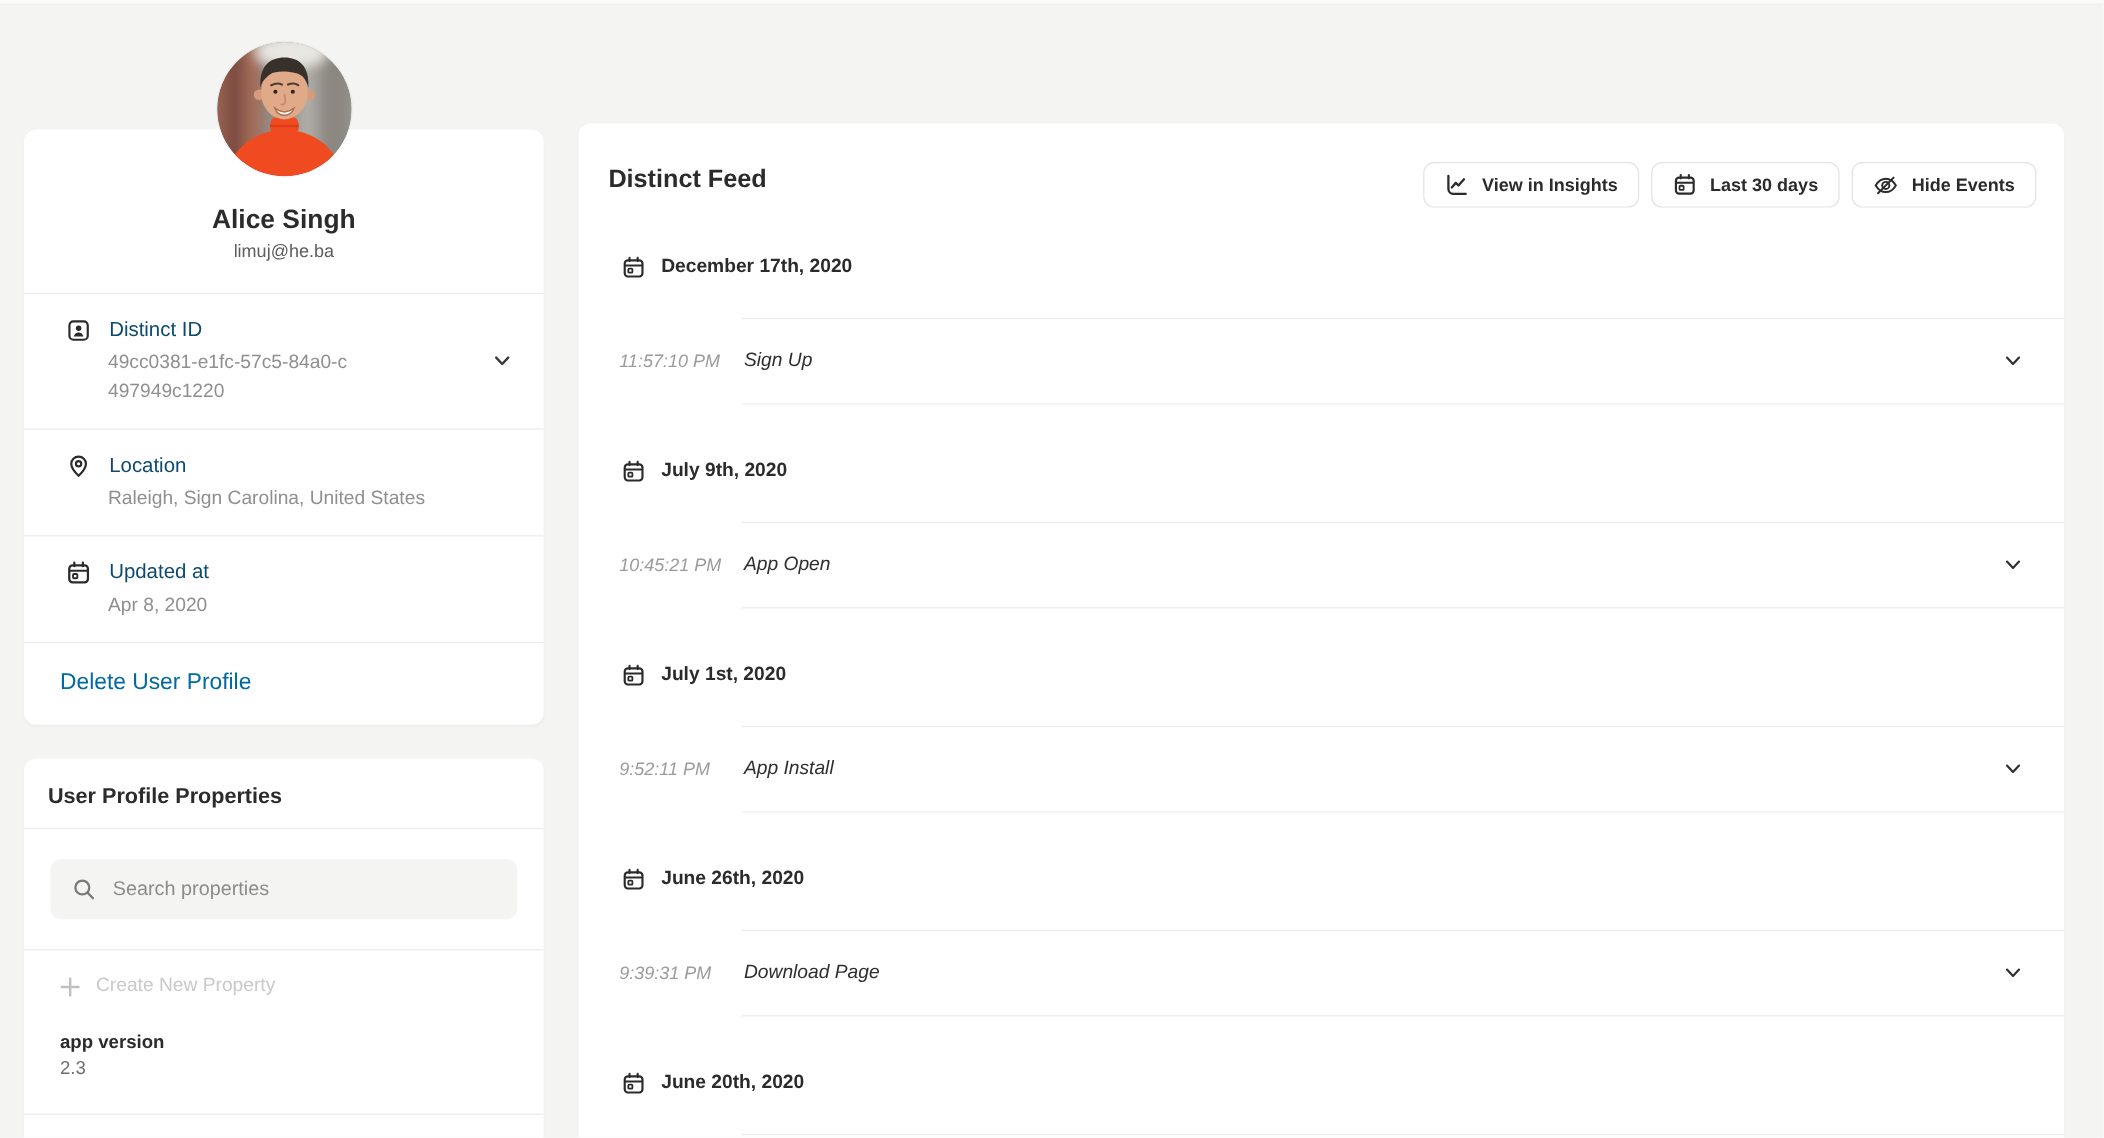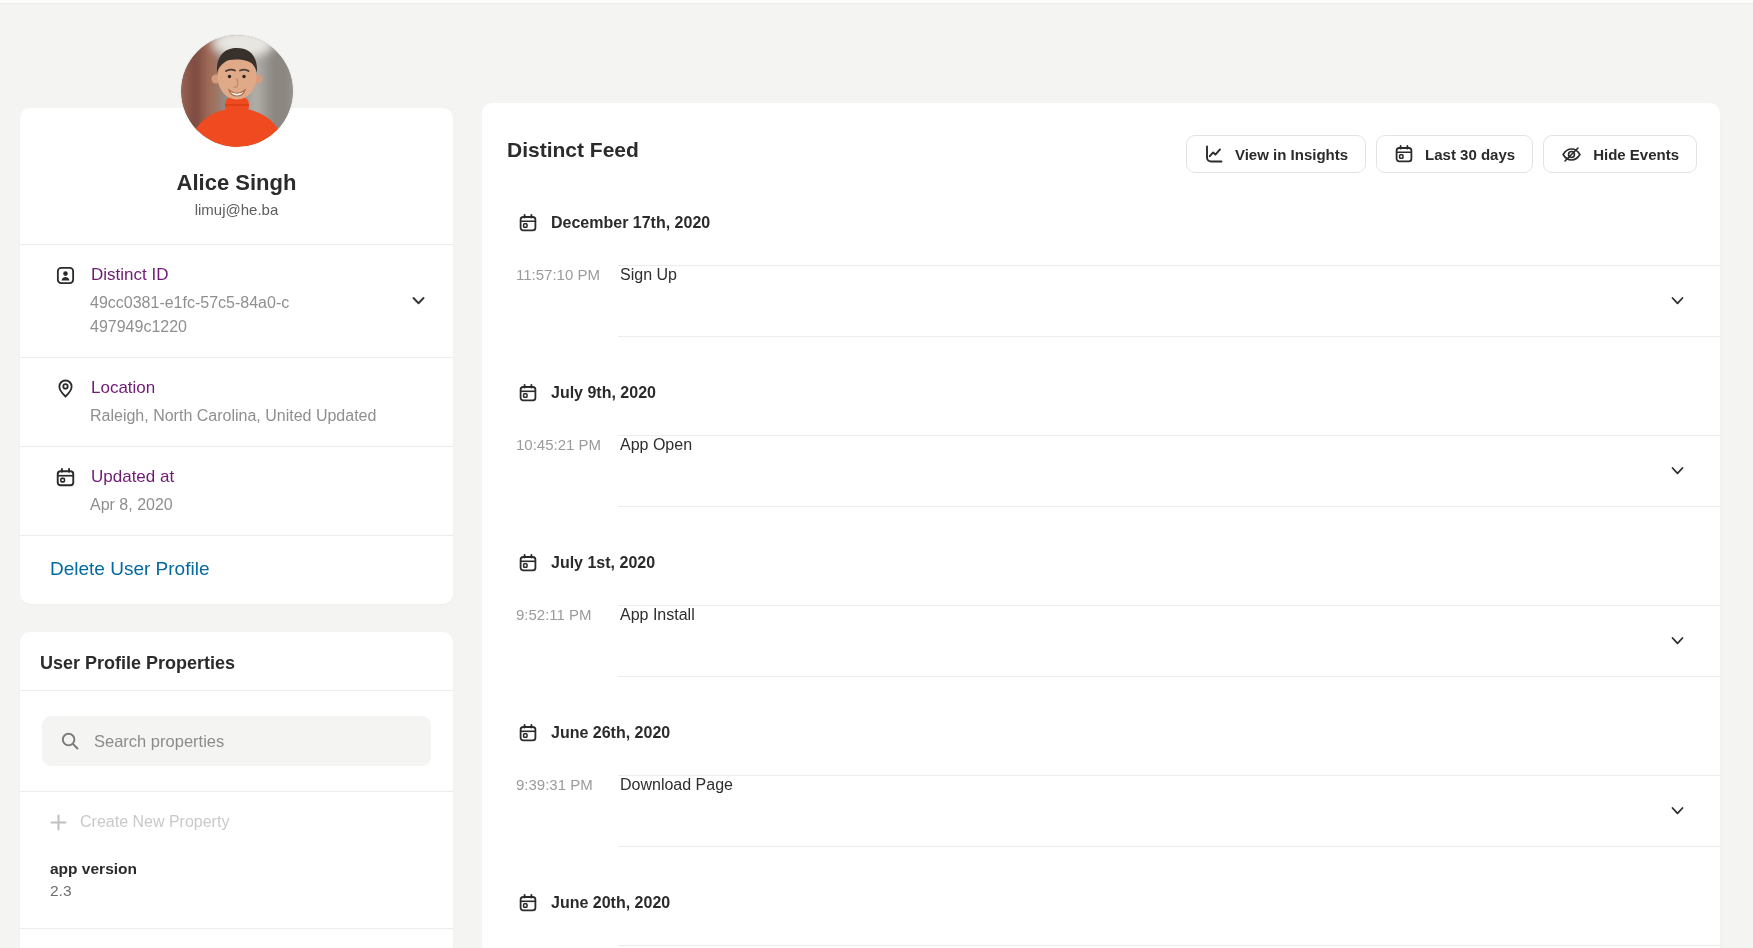--- a/index.html
+++ b/index.html
@@ -16,21 +16,21 @@
     box-shadow:0 0 0 1px rgba(0,0,0,0.04); }
   .card { background:#ffffff; border-radius:10px; box-shadow:0 1px 2px rgba(0,0,0,0.03); }
   .profile-card { margin-top:104px; overflow:hidden; }
   .profile-head { padding:62px 20px 25px; text-align:center; }
   .profile-name { font-size:22px; font-weight:bold; color:#2b2b2b; line-height:26px; }
   .profile-email { margin-top:5px; font-size:15px; color:#5d5d5d; line-height:18px; }
   .hdiv { border-top:1px solid #ececec; }
   .info-row { position:relative; padding:18px 56px 18px 35px; }
   .row-head { display:flex; align-items:center; gap:15px; height:24px; color:#2b2b2b; }
   .row-head svg { flex-shrink:0; }
-  .row-label { font-size:17px; color:#701a75; }
+  .row-label { font-size:17px; color:#0c4a6e; }
   .row-value { margin-left:35px; margin-top:4px; font-size:16px; line-height:24px; color:#8f8f8f; }
   .row-value.wrap-id { width:204px; word-break:break-all; }
   .row-chevron { position:absolute; right:28px; top:50%; transform:translateY(-50%);
     color:#3a3a3a; cursor:pointer; line-height:0; }
   .delete-row { padding:22px 20px 24px 30px; font-size:19px; color:#0369a1; cursor:default; }
 
   .props-card { margin-top:28px; overflow:hidden; min-height:320px; }
   .props-header { padding:18px 20px 14px; }
   .props-title { font-size:18px; font-weight:bold; color:#2b2b2b; line-height:26px; }
   .search-wrap { padding:25px 22px; }
@@ -53,21 +53,21 @@
   .feed-actions { position:absolute; top:32px; right:23px; display:flex; gap:10px; }
   .btn { display:flex; align-items:center; gap:11px; height:38px; padding:0 17px;
     background:#fff; border:1px solid #e3e3e3; border-radius:9px; cursor:pointer;
     font-family:"Liberation Sans", sans-serif; font-size:15px; font-weight:bold; color:#2b2b2b; }
   .btn svg { flex-shrink:0; }
 
   .date-row { display:flex; align-items:center; gap:13px; margin:45px 0 0 36px; height:22px; color:#2b2b2b; }
   .date-label { font-size:16px; font-weight:bold; color:#2b2b2b; }
   .div-inset { margin-left:136px; border-top:1px solid #ececec; }
   .div-below-date { margin-top:31px; }
-  .event-row { position:relative; height:70px; display:flex; align-items:flex-start; padding-left:34px; cursor:pointer; }
+  .event-row { position:relative; height:70px; display:flex; align-items:center; padding-left:34px; cursor:pointer;font-style:italic; }
   .event-time { width:104px; flex-shrink:0; font-size:15px; color:#9b9b9b; }
   .event-name { font-size:16px; color:#2e2e2e; }
   .event-chevron { position:absolute; right:36px; top:50%; transform:translateY(-50%);
     color:#2e2e2e; line-height:0; }
 </style>
 </head>
 <body>
 
 <div class="page">
   <div class="top-strip"></div>
@@ -149,21 +149,21 @@
         <div class="hdiv"></div>
 
         <div class="info-row">
           <div class="row-head">
             <svg width="21" height="21" viewBox="0 0 22 22">
               <path d="M11,2.6 c3.7,0 6.4,2.8 6.4,6.3 c0,4.4 -4.6,8.8 -6.4,10.5 c-1.8,-1.7 -6.4,-6.1 -6.4,-10.5 c0,-3.5 2.7,-6.3 6.4,-6.3 Z" fill="none" stroke="#2b2b2b" stroke-width="1.9"></path>
               <circle cx="11" cy="8.8" r="2.3" fill="none" stroke="#2b2b2b" stroke-width="1.9"></circle>
             </svg>
             <span class="row-label">Location</span>
           </div>
-          <div class="row-value">Raleigh, North Carolina, United Updated</div>
+          <div class="row-value">Raleigh, Sign Carolina, United States</div>
         </div>
         <div class="hdiv"></div>
 
         <div class="info-row">
           <div class="row-head">
             <svg width="21" height="21" viewBox="0 0 20 20">
               <rect x="2.6" y="4" width="14.8" height="13.4" rx="2.6" fill="none" stroke="#2b2b2b" stroke-width="1.8"></rect>
               <path d="M2.6,8.3 H17.4" stroke="#2b2b2b" stroke-width="1.6"></path>
               <path d="M6.6,1.8 V4.6 M13.4,1.8 V4.6" stroke="#2b2b2b" stroke-width="1.8" stroke-linecap="round"></path>
               <rect x="5.6" y="10.8" width="3.4" height="3.4" rx="0.8" fill="none" stroke="#2b2b2b" stroke-width="1.5"></rect>

